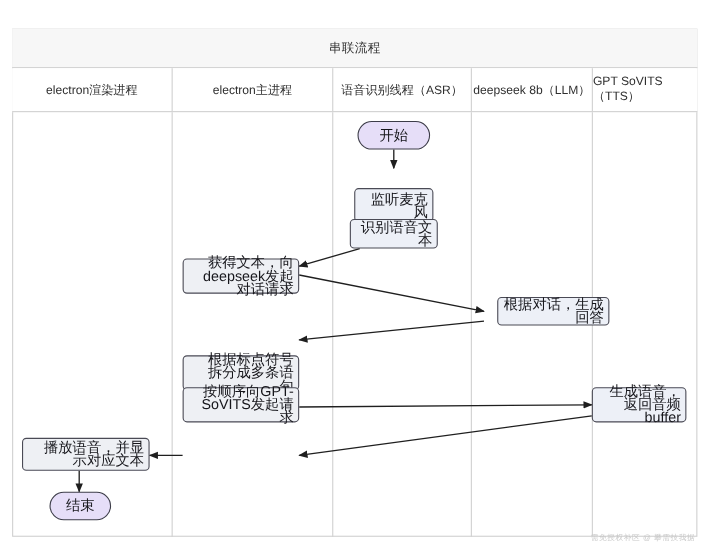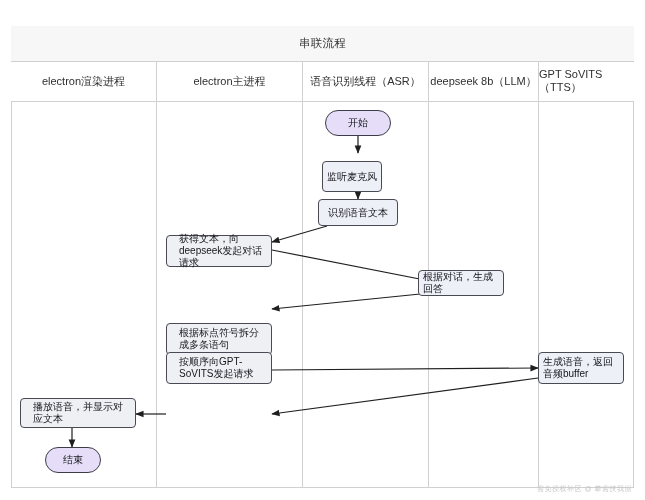--- a/index.html
+++ b/index.html
@@ -62,22 +62,22 @@
     border-right:1px solid #d0d0d0;
     height:100%;
   }
   .lane:last-child{border-right:none;}
 
   
   .node{
     position:absolute;
     box-sizing:border-box;
     display:flex;align-items:center;justify-content:center;
-    text-align:left;
-    font-size:10px;
+    text-align:right;
+    font-size:13px;
     line-height:12px;
     color:#16161b;
     background:#eceaf5;
     border:1px solid #4a4a55;
     border-radius:4px;
     padding:2px 4px;
     z-index:3;
   }
   .node.terminal{
     background:#e6def8;
@@ -151,27 +151,27 @@
       <path d="M 219 325 L 219 352"></path>
       <path d="M 272 370 L 538 368"></path>
       <path d="M 538 378 L 272 414"></path>
       <path d="M 166 414 L 136 414"></path>
       <path d="M 72 428 L 72 447"></path>
     </g>
   </svg>
 
   <div class="node terminal" style="left:325px;top:110px;width:66px;height:26px;">开始</div>
 
-  <div class="node proc-blue" style="left:322px;top:161px;width:60px;height:31px;">监听麦克风</div>
+  <div class="node proc-blue" style="left:322px;top:171px;width:72px;height:31px;">监听麦克风</div>
 
   <div class="node proc-blue" style="left:318px;top:199px;width:80px;height:27px;">识别语音文本</div>
 
   <div class="node proc-grey" style="left:166px;top:235px;width:106px;height:32px;">获得文本，向deepseek发起对话请求</div>
 
-  <div class="node proc-blue" style="left:418px;top:270px;width:86px;height:26px;">根据对话，生成回答</div>
+  <div class="node proc-blue" style="left:452px;top:270px;width:102px;height:26px;">根据对话，生成回答</div>
 
   <div class="node proc-grey" style="left:166px;top:294px;width:106px;height:32px;margin-top:29px;">根据标点符号拆分成多条语句</div>
 
   <div class="node proc-grey" style="left:166px;top:352px;width:106px;height:32px;">按顺序向GPT-SoVITS发起请求</div>
 
   <div class="node proc-blue" style="left:538px;top:352px;width:86px;height:32px;">生成语音，返回音频buffer</div>
 
 
   <div class="node proc-grey" style="left:20px;top:398px;width:116px;height:30px;">播放语音，并显示对应文本</div>
 

